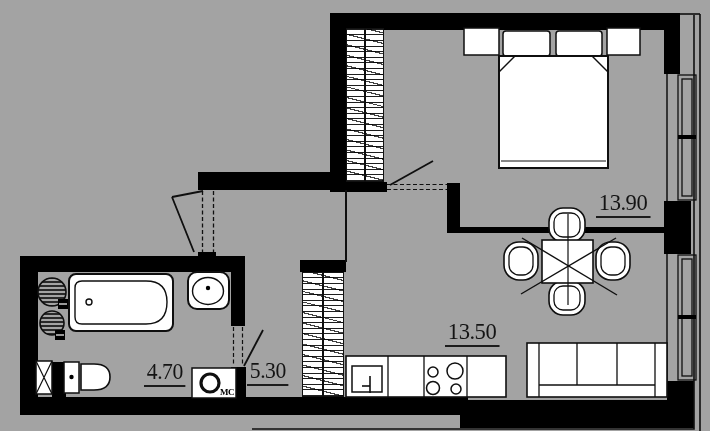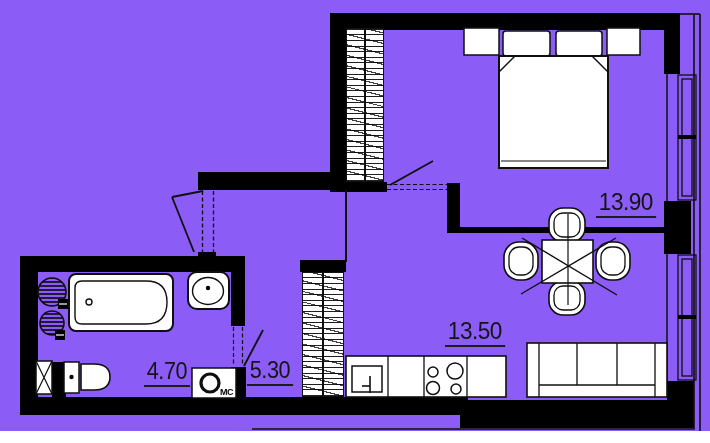--- a/index.html
+++ b/index.html
@@ -1,17 +1,17 @@
 <!DOCTYPE html>
 <html><head>
 <meta charset="utf-8">
 <style>
   html,body{margin:0;padding:0;background:#ffffff;}
-  .canvas{position:relative;width:710px;height:431px;background:#8b5cf6;overflow:hidden;
-          font-family:Liberation Sans, sans-serif;}
+  .canvas{position:relative;width:710px;height:431px;background:#a3a3a3;overflow:hidden;
+          font-family:Liberation Serif, serif;}
   .wall{position:absolute;background:#000;}
   .thinline{position:absolute;background:#0f0f0f;}
   .hatch{position:absolute;border:1.5px solid #111;box-sizing:border-box;background-color:#fff;
     background-image:
       repeating-linear-gradient(14deg, transparent 0 9px, rgba(0,0,0,.75) 9px 10.2px),
       repeating-linear-gradient(0deg, rgba(0,0,0,.88) 0 1px, transparent 1px 5.6px);}
   .svgov{position:absolute;left:0;top:0;}
   .label{position:absolute;font-size:24px;color:#141414;line-height:1.02;
          letter-spacing:-0.5px;border-bottom:2px solid #1c1c1c;padding:0 3px 2px 3px;
          transform:scaleX(.94);transform-origin:left top;white-space:nowrap;}

